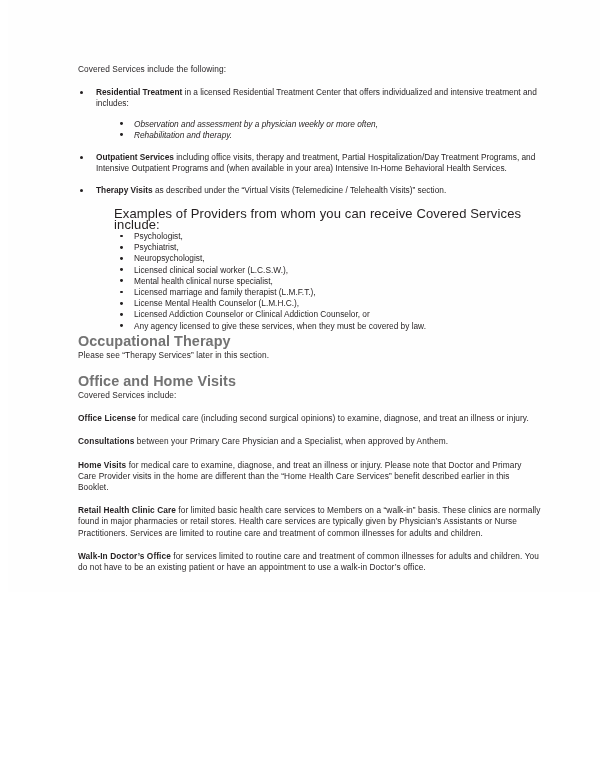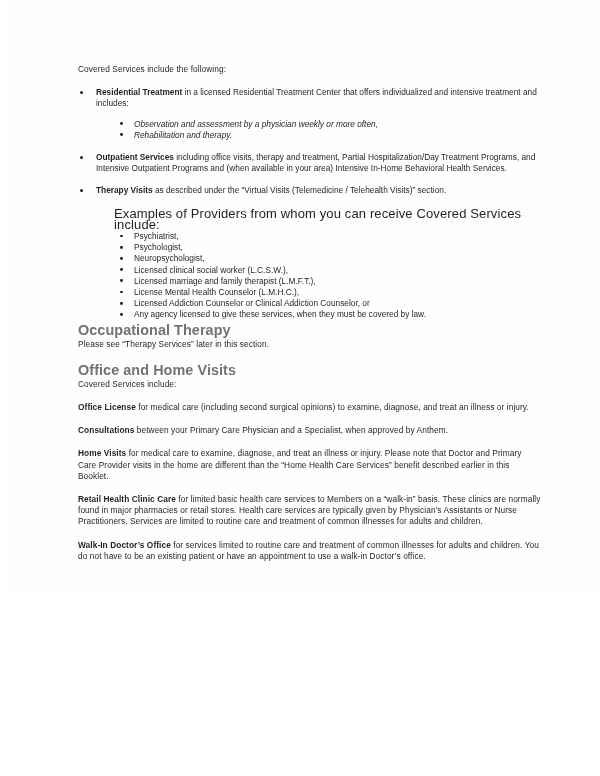--- a/index.html
+++ b/index.html
@@ -178,24 +178,25 @@
         <span class="lead-in">Outpatient Services</span><span> including office visits, therapy and treatment, Partial Hospitalization/Day Treatment Programs, and Intensive Outpatient Programs and (when available in your area) Intensive In-Home Behavioral Health Services.</span>
       </li>
 
       <li>
         <span class="dot"></span>
         <span class="lead-in">Therapy Visits</span><span> as described under the “Virtual Visits (Telemedicine / Telehealth Visits)” section.</span>
 
         <div class="sub-block">
           <p class="intro">Examples of Providers from whom you can receive Covered Services include:</p>
           <ul class="prov-list">
+            <li><span class="dot"></span><span>Psychologist,</span></li>
             <li><span class="dot"></span><span>Psychiatrist,</span></li>
-            <li><span class="dot"></span><span>Psychologist,</span></li>
             <li><span class="dot"></span><span>Neuropsychologist,</span></li>
             <li><span class="dot"></span><span>Licensed clinical social worker (L.C.S.W.),</span></li>
+            <li><span class="dot"></span><span>Mental health clinical nurse specialist,</span></li>
             <li><span class="dot"></span><span>Licensed marriage and family therapist (L.M.F.T.),</span></li>
             <li><span class="dot"></span><span>License Mental Health Counselor (L.M.H.C.),</span></li>
             <li><span class="dot"></span><span>Licensed Addiction Counselor or Clinical Addiction Counselor, or</span></li>
             <li><span class="dot"></span><span>Any agency licensed to give these services, when they must be covered by law.</span></li>
           </ul>
         </div>
       </li>
 
     </ul>
 

